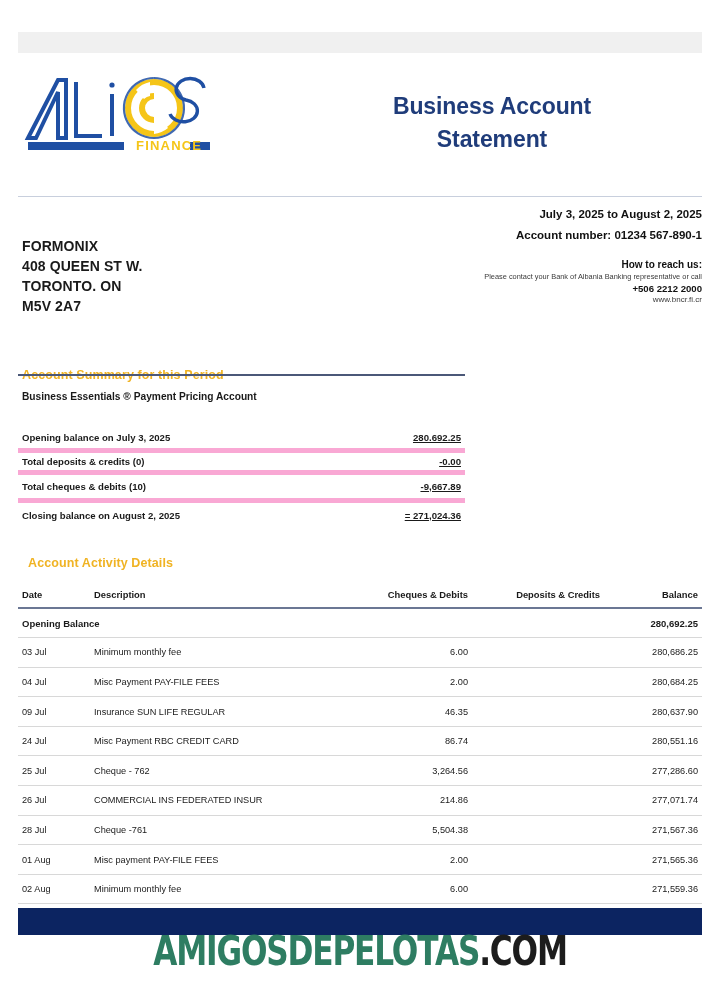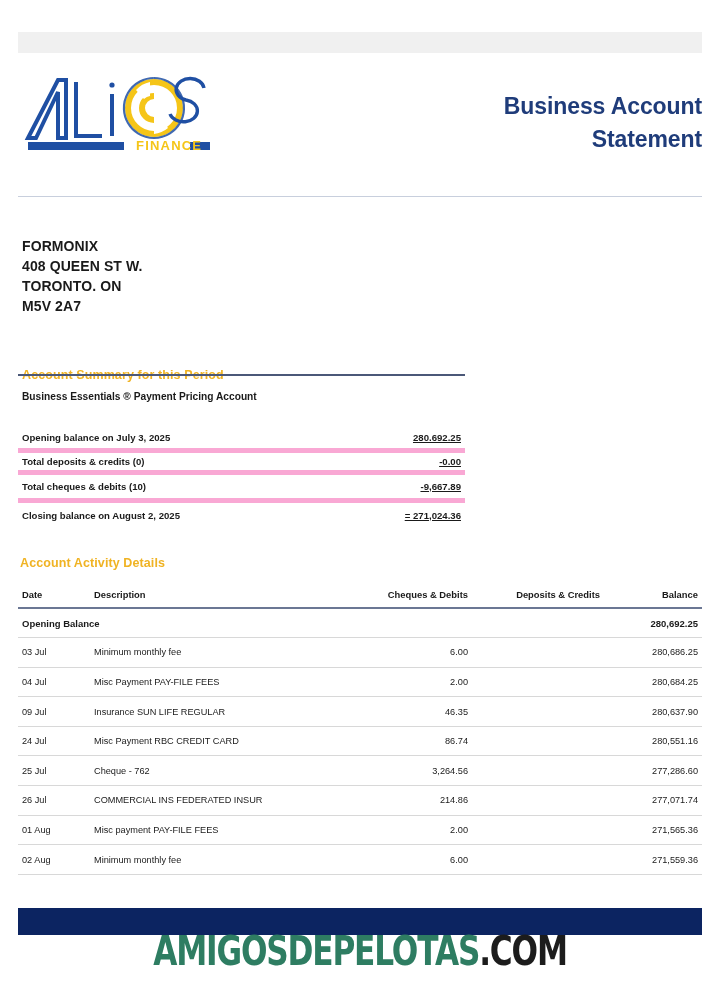--- a/index.html
+++ b/index.html
@@ -49,21 +49,21 @@
     top: 8px;
     width: 200px;
     height: 90px;
   }
 
   .doc-title {
     position: absolute;
     right: 0px;
     top: 30px;
     width: 420px;
-    text-align: right;
+    text-align: center;
     font-size: 23px;
     font-weight: bold;
     color: #1f3c7a;
     line-height: 1.45;
     letter-spacing: -0.1px;
   }
 
   
   .rule-header {
     position: absolute;
@@ -306,20 +306,28 @@
 
   <div class="rule-header"></div>
 
   <div class="addr">
     <div>FORMONIX</div>
     <div>408 QUEEN ST W.</div>
     <div>TORONTO. ON</div>
     <div>M5V 2A7</div>
   </div>
 
+  <div class="info">
+    <div class="info-period">July 3, 2025 to August 2, 2025</div>
+    <div class="info-acct">Account number: 01234 567-890-1</div>
+    <div class="info-reach">How to reach us:</div>
+    <div class="info-contact">Please contact your Bank of Albania Banking representative or call</div>
+    <div class="info-phone">+506 2212 2000</div>
+    <div class="info-web">www.bncr.fi.cr</div>
+  </div>
 
   <div class="section-head" style="left:22px; top:368px;">Account Summary for this Period</div>
   <div class="section-rule" style="left:18px; top:374px; width:447px;"></div>
 
   <div class="summary-sub">Business Essentials ® Payment Pricing Account</div>
 
   <table class="summary-table">
     <tbody>
       <tr>
         <td>Opening balance on July 3, 2025</td>
@@ -333,21 +341,21 @@
         <td>Total cheques &amp; debits (10)</td>
         <td class="amt">-9,667.89</td>
       </tr>
       <tr class="tall">
         <td>Closing balance on August 2, 2025</td>
         <td class="amt">= 271,024.36</td>
       </tr>
     </tbody>
   </table>
 
-  <div class="section-head" style="left:20px; top:556px;">Account Activity Details</div>
+  <div class="section-head" style="left:28px; top:556px;">Account Activity Details</div>
 
   <table class="activity-table">
     <thead>
       <tr>
         <th class="col-date">Date</th>
         <th class="col-desc">Description</th>
         <th class="col-deb num">Cheques &amp; Debits</th>
         <th class="col-cred num">Deposits &amp; Credits</th>
         <th class="col-bal num">Balance</th>
       </tr>
@@ -396,20 +404,27 @@
         <td class="num">277,286.60</td>
       </tr>
       <tr>
         <td>26 Jul</td>
         <td>COMMERCIAL INS FEDERATED INSUR</td>
         <td class="num">214.86</td>
         <td class="num"></td>
         <td class="num">277,071.74</td>
       </tr>
       <tr>
+        <td>28 Jul</td>
+        <td>Cheque -761</td>
+        <td class="num">5,504.38</td>
+        <td class="num"></td>
+        <td class="num">271,567.36</td>
+      </tr>
+      <tr>
         <td>01 Aug</td>
         <td>Misc payment PAY-FILE FEES</td>
         <td class="num">2.00</td>
         <td class="num"></td>
         <td class="num">271,565.36</td>
       </tr>
       <tr>
         <td>02 Aug</td>
         <td>Minimum monthly fee</td>
         <td class="num">6.00</td>

